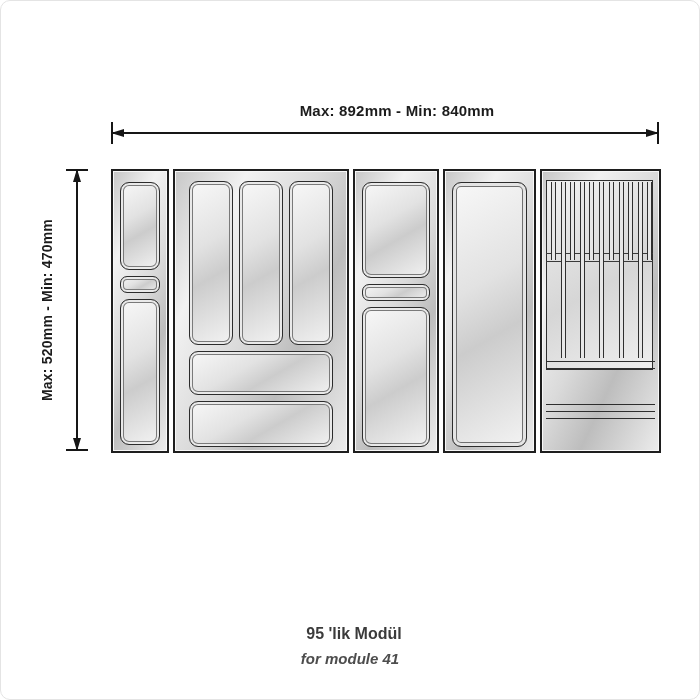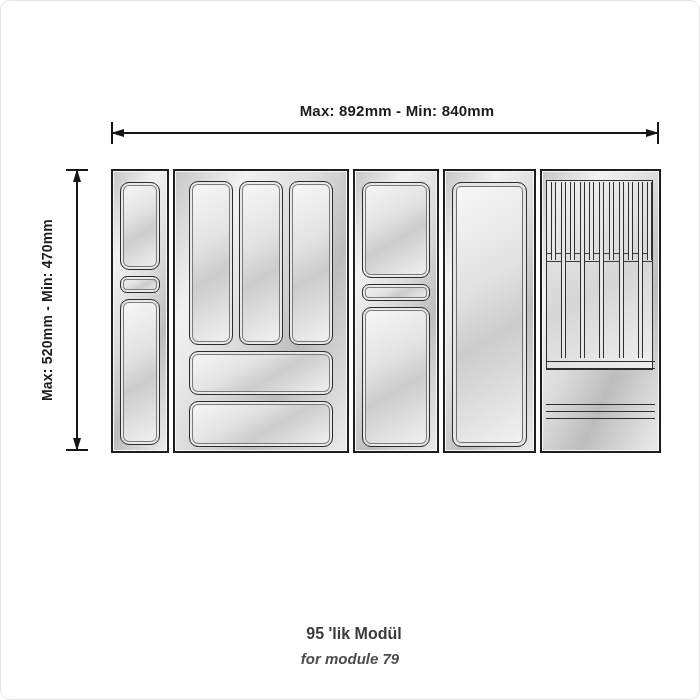--- a/index.html
+++ b/index.html
@@ -140,15 +140,15 @@
       <div class="kline kl1"></div>
       <div class="kline kl2"></div>
       <div class="kline kl3"></div>
       <div class="kline kl4"></div>
       <div class="kline kl5"></div>
     </div>
 
   </div>
 
   <div class="caption-tr">95 'lik Modül</div>
-  <div class="caption-en">for module 79</div>
+  <div class="caption-en">for module 41</div>
 
 </div>
 
 </body></html>

